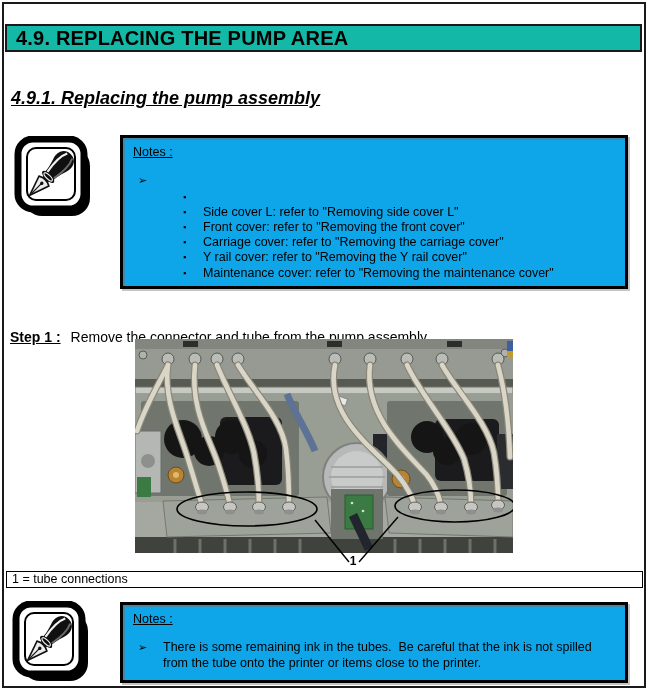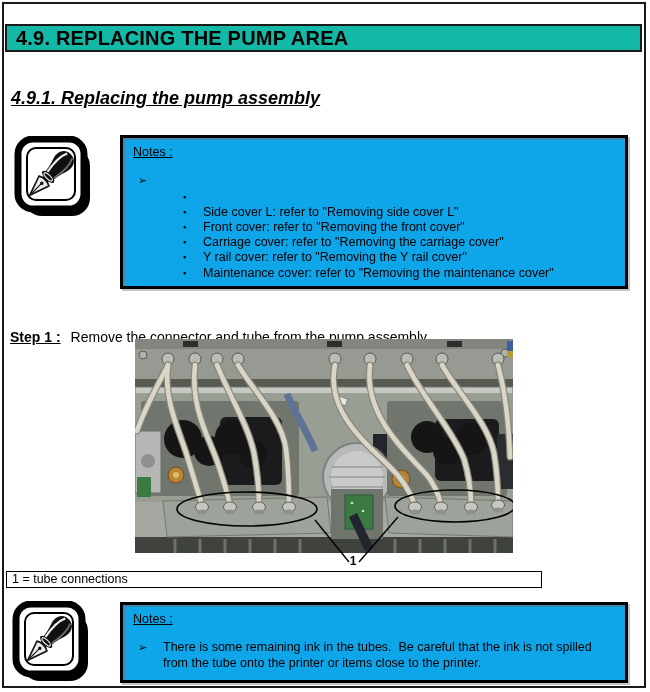--- a/index.html
+++ b/index.html
@@ -35,21 +35,21 @@
   .arrow-glyph { flex:none; width:25px; padding-left:5px; font-size:11px; }
   .arrow-text { white-space:pre-wrap; }
   .bullet-list { margin-top:1px; }
   .bullet-row { display:flex; padding-left:50px; font-size:12.5px; line-height:15.2px; }
   .sq { flex:none; width:20px; font-size:9px; line-height:15.2px; }
   .step-row { position:absolute; left:10px; top:303px; font-size:14px;margin-top:26px; }
   .step-label { font-weight:bold; text-decoration:underline; margin-right:10px; }
   .figure { position:absolute; left:135px; top:339px; width:378px; height:232px; }
   .figure svg { display:block; width:100%; height:100%; }
   .caption-box {
-    position:absolute; left:6px; top:571px; width:536px; height:17px;
+    position:absolute; left:6px; top:571px; width:637px; height:17px;
     border:1px solid #000; box-sizing:border-box; background:#fff;
     font-size:12.5px; line-height:14px; padding-left:5px; overflow:hidden;
   }
   svg text { font-family:"Liberation Sans", sans-serif; }
 </style>
 </head>
 <body>
 
 <div class="page-border"></div>
 

